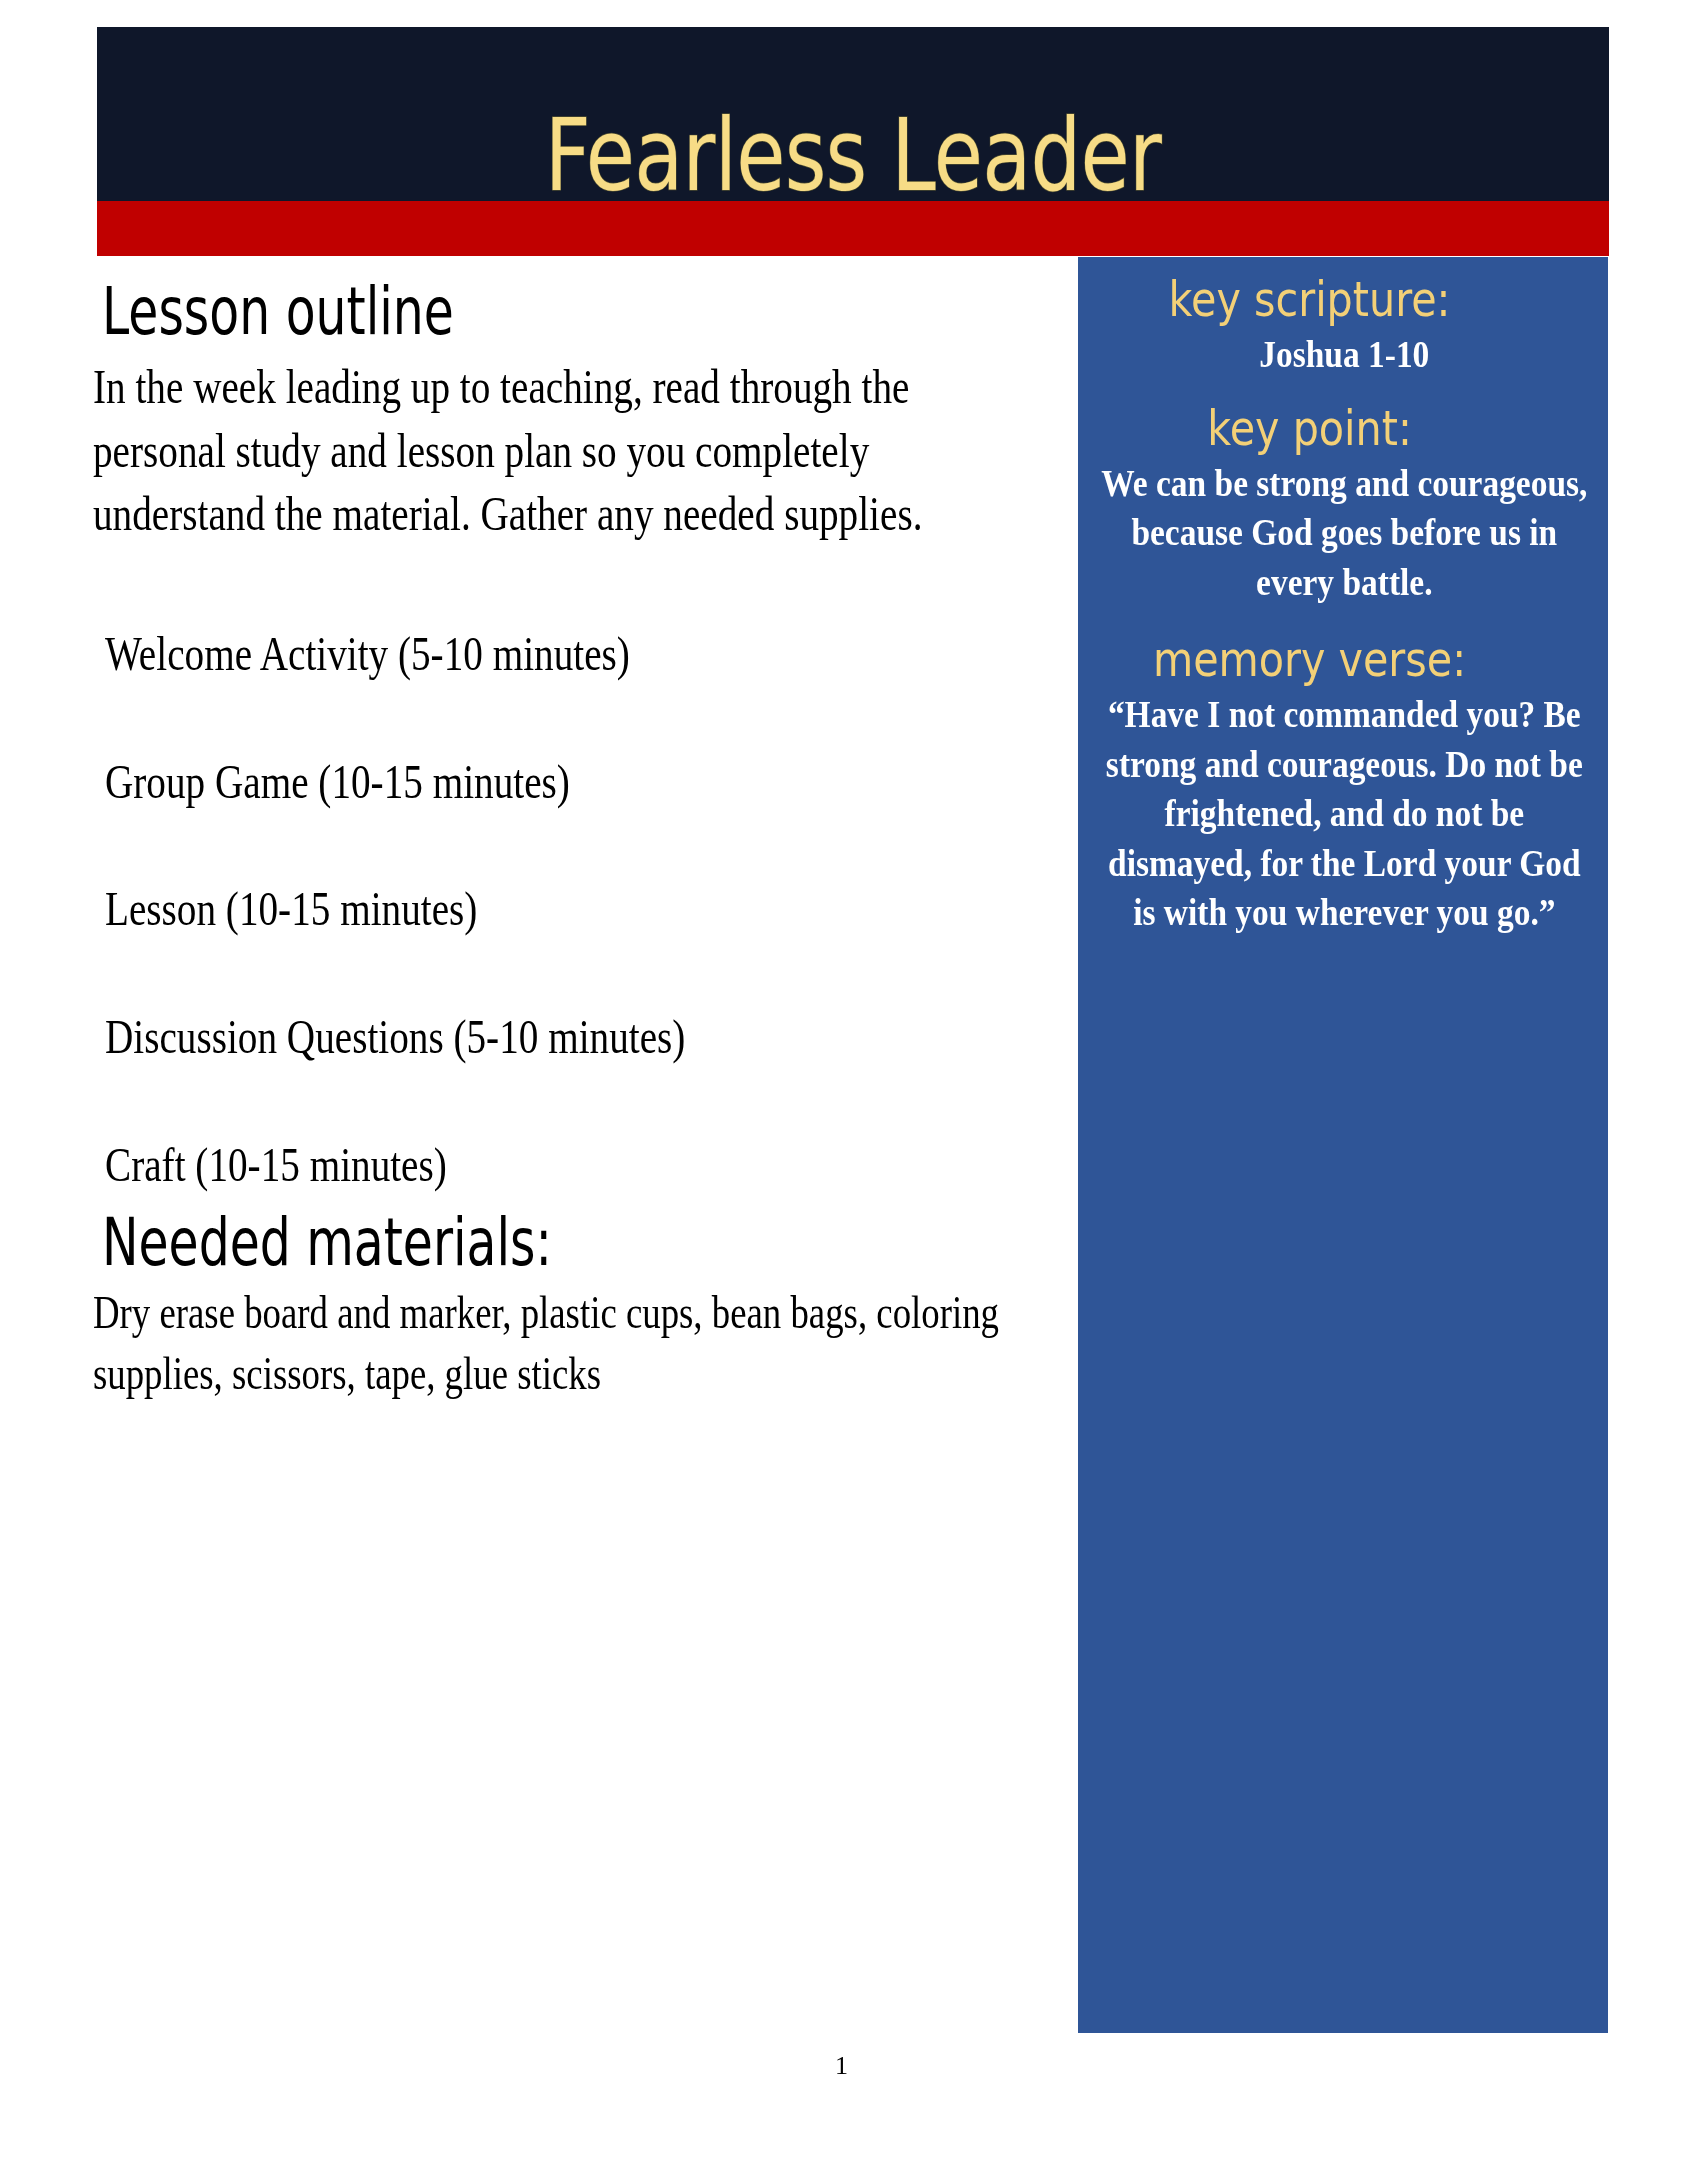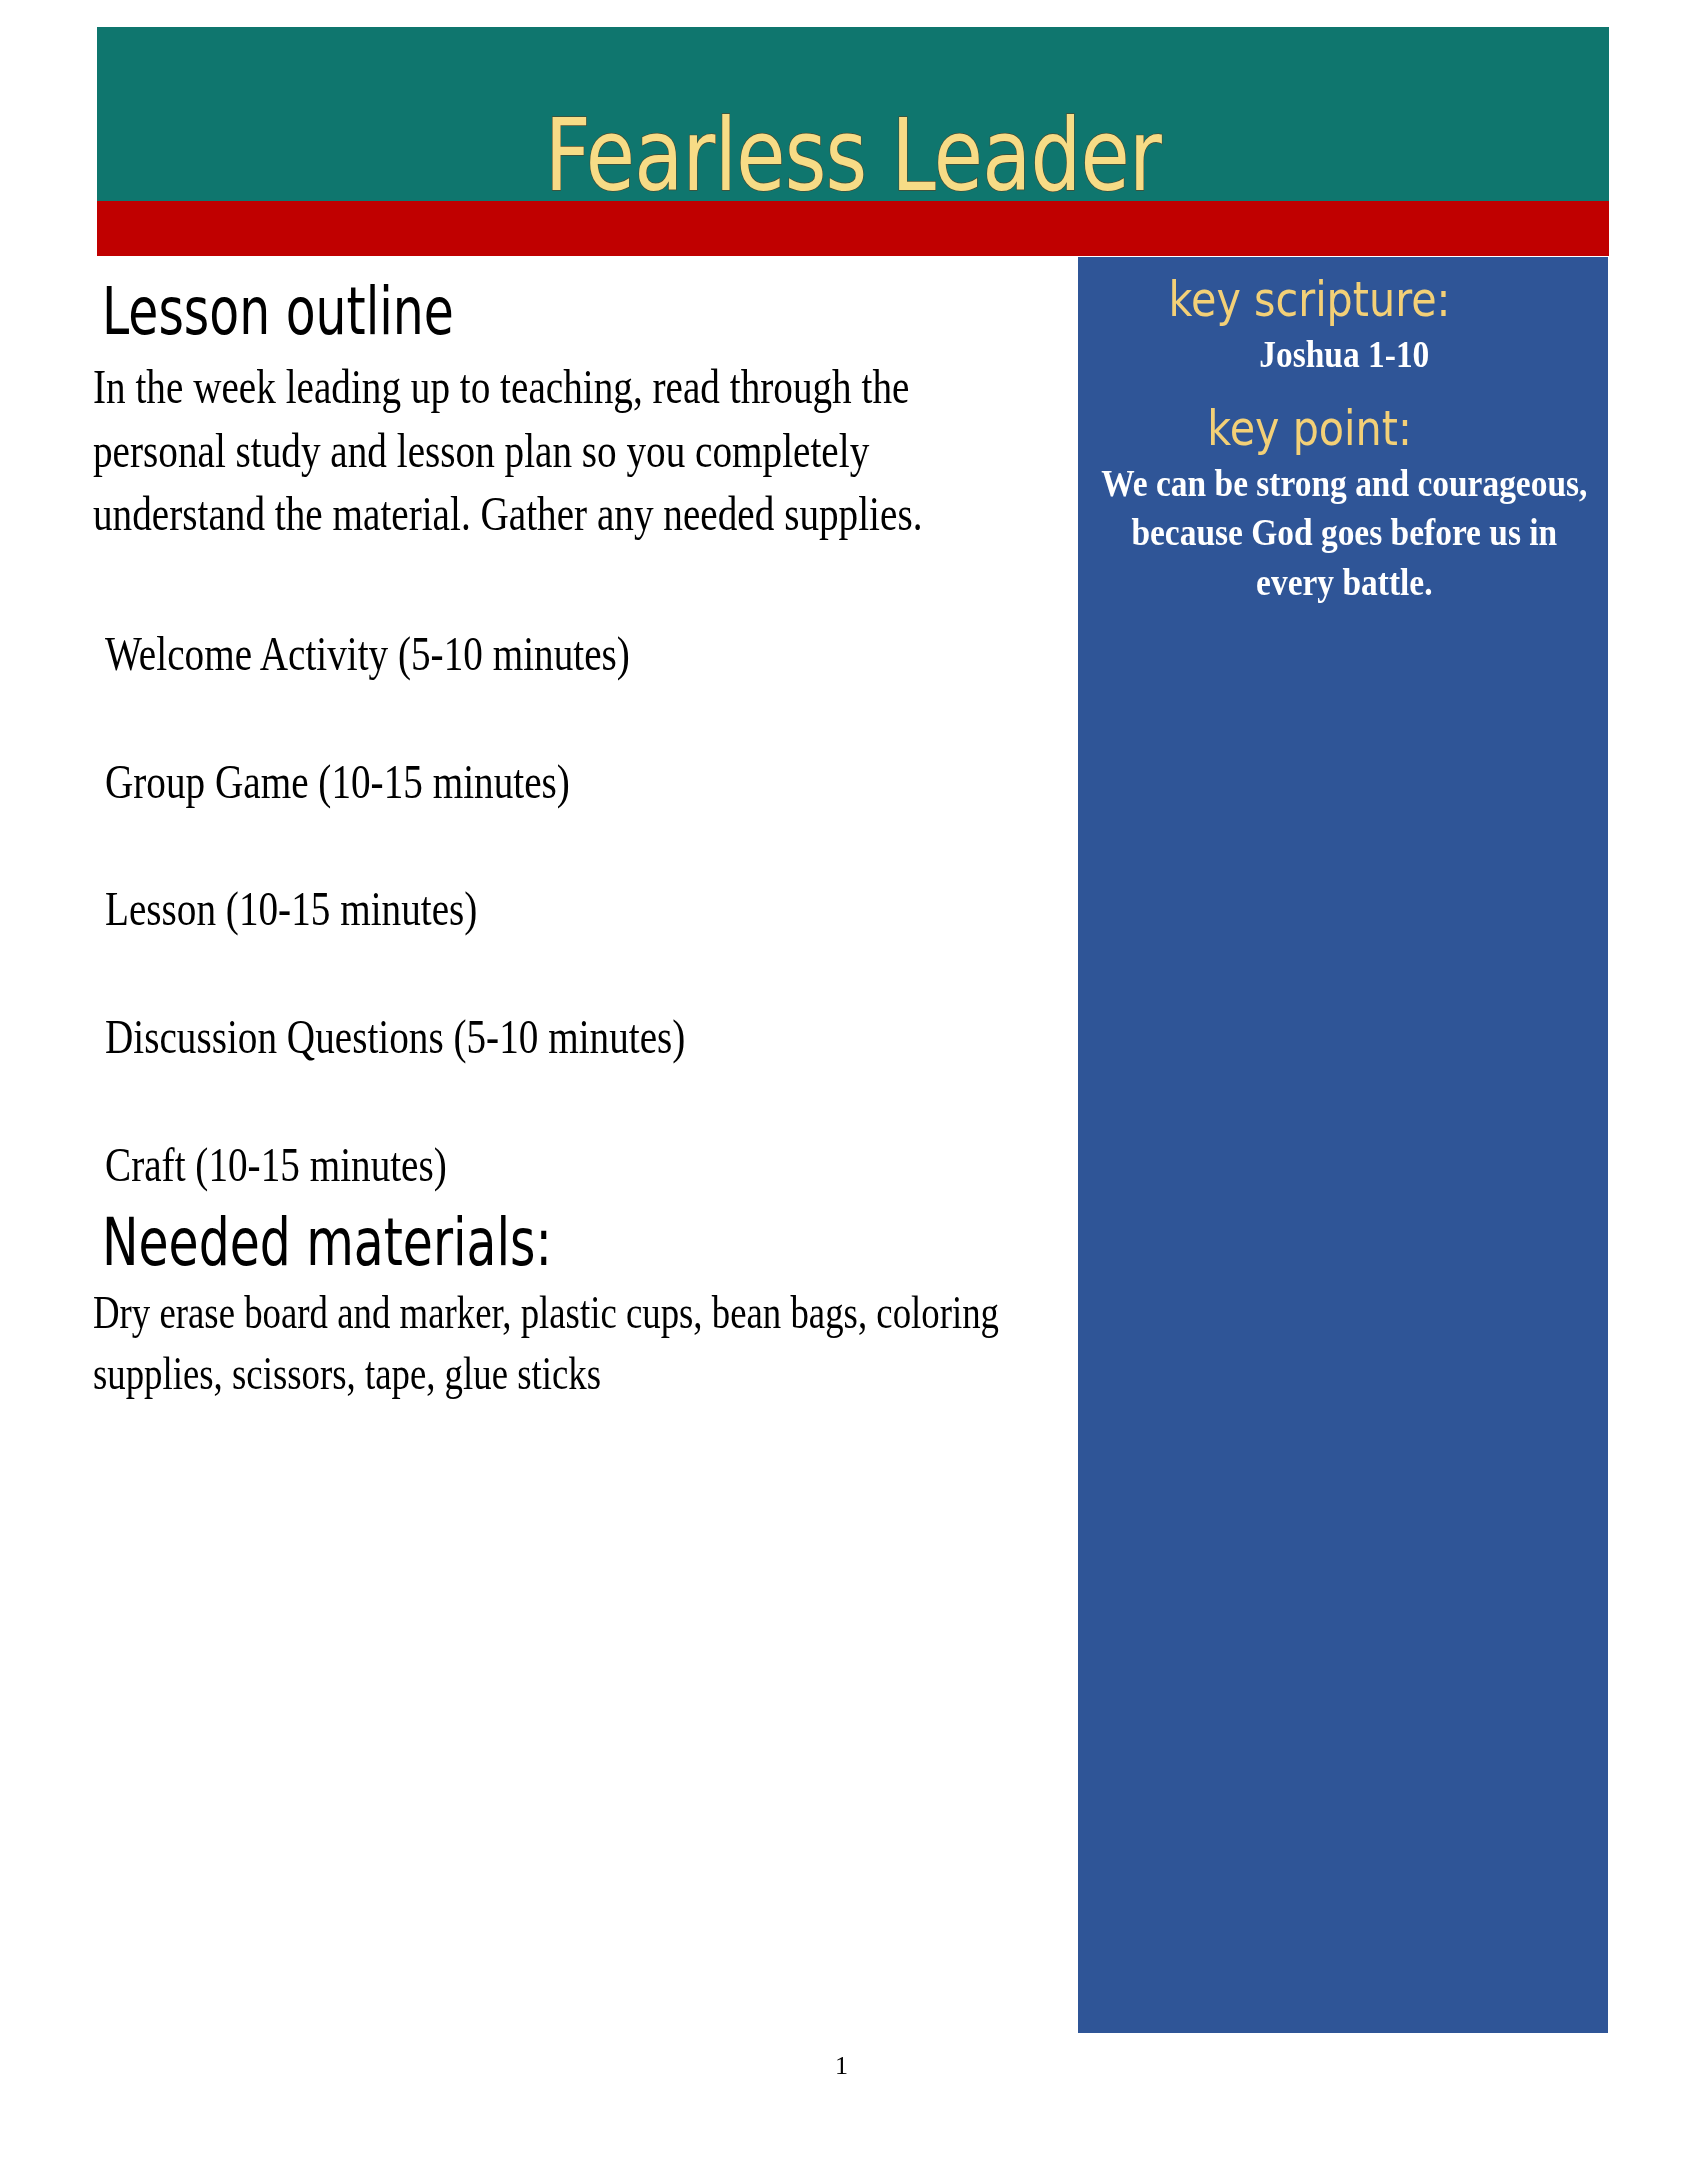--- a/index.html
+++ b/index.html
@@ -21,21 +21,21 @@
     background: #ffffff;
   }
 
   
   .header-band {
     position: absolute;
     left: 97px;
     top: 27px;
     width: 1512px;
     height: 174px;
-    background: #0f766e;
+    background: #0f172a;
     box-sizing: border-box;
   }
   .header-title {
     position: absolute;
     left: 0;
     right: 0;
     bottom: -5.2px;
     text-align: center;
     font-family: "DejaVu Sans", sans-serif;
     font-size: 100px;
@@ -215,19 +215,23 @@
       <div class="side-heading">key scripture:</div>
       <div class="side-body">Joshua 1-10</div>
     </div>
 
     <div class="side-block">
       <div class="side-heading">key point:</div>
       <div class="side-body">We can be strong and courageous, because God goes before us in every battle.</div>
     </div>
 
 
+    <div class="side-block verse">
+      <div class="side-heading">memory verse:</div>
+      <div class="side-body">“Have I not commanded you? Be strong and courageous. Do not be frightened, and do not be dismayed, for the Lord your God is with you wherever you go.”</div>
+    </div>
 
   </aside>
 
   <div class="page-number">1</div>
 
 </div>
 
 
 </body></html>

